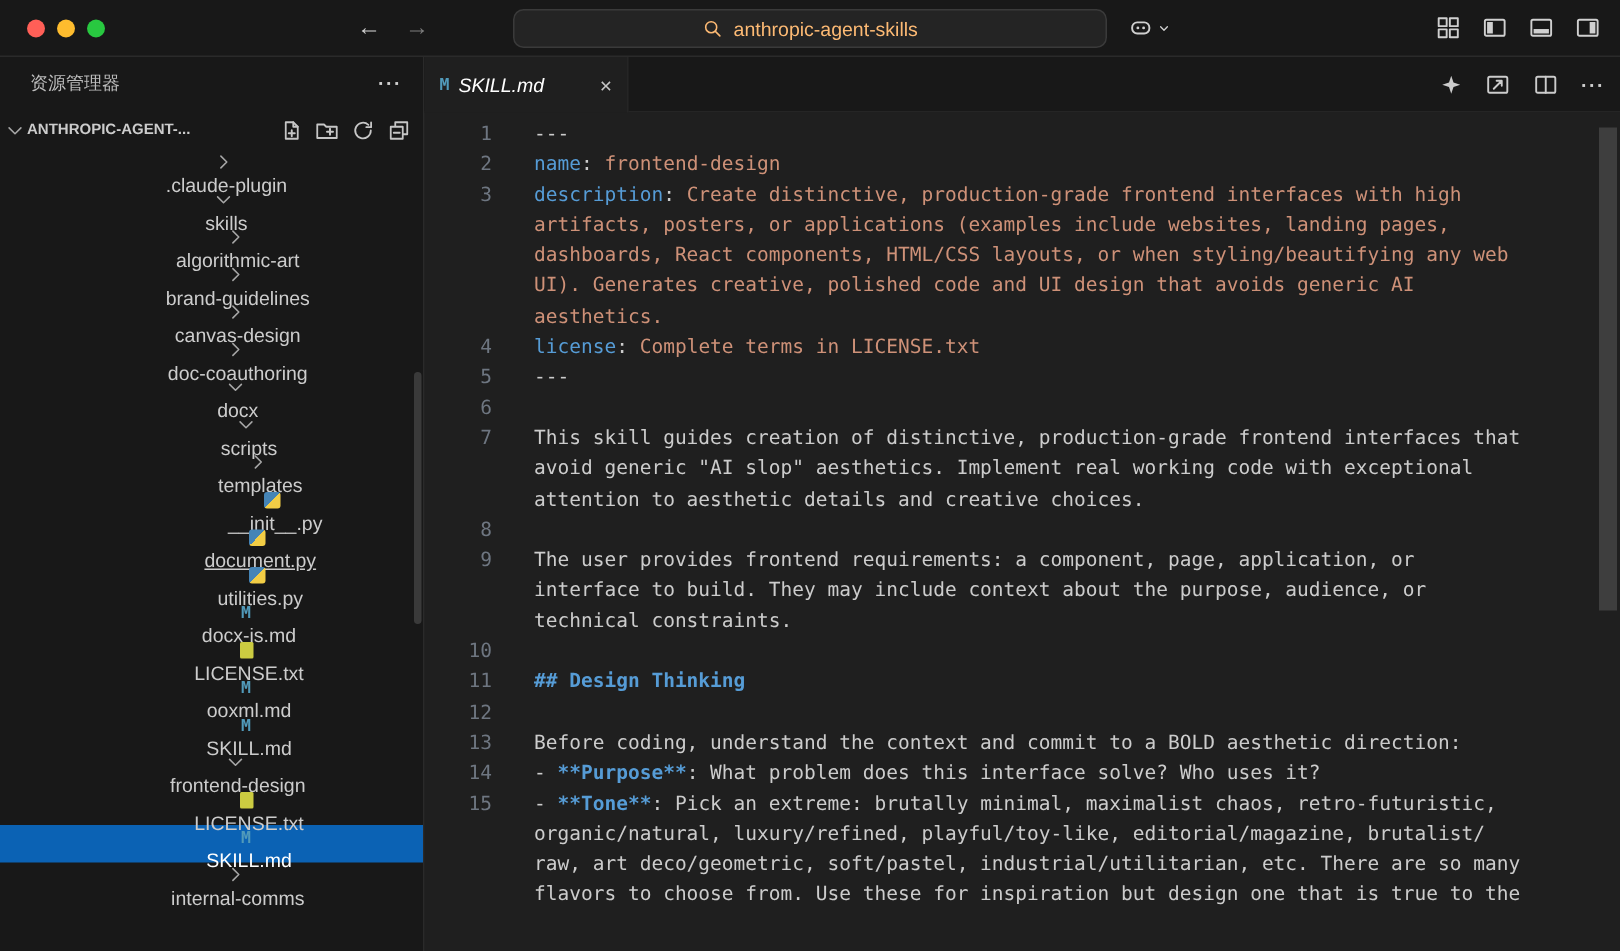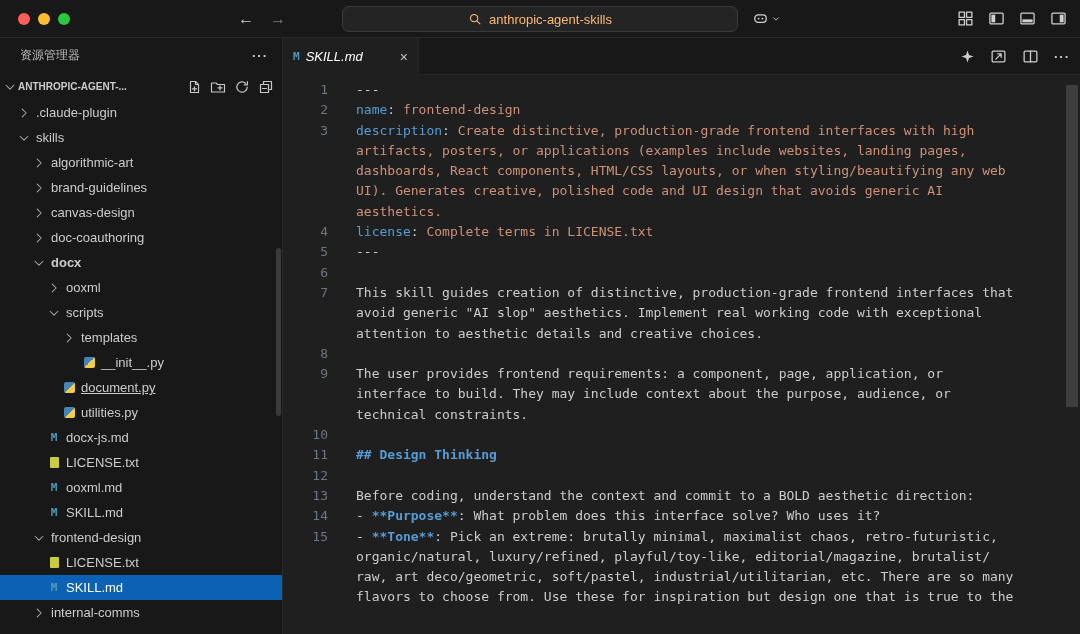--- a/index.html
+++ b/index.html
@@ -35,21 +35,21 @@
     border-right:1px solid #2a2a2a; position:relative; overflow:hidden; }
   .sb-head { height:35px; display:flex; align-items:center; justify-content:space-between;
     padding:0 14px 0 20px; font-size:12px; color:#bcbcbc; }
   .dots { font-weight:bold; letter-spacing:1px; color:#cfcfcf; font-size:13px; }
   .ws-row { height:27px; display:flex; align-items:center; padding:0 8px 0 2px;
     font-weight:700; font-size:10px; color:#cccccc; }
   .ws-label { flex:1; overflow:hidden; white-space:nowrap; }
   .ws-actions { display:flex; align-items:center; gap:8px; color:#c6c6c6; }
   .ws-actions > span { display:flex; }
   .twisty { width:16px; display:flex; justify-content:center; align-items:center; color:#a6a6a6; flex:0 0 16px; }
-  .tree-row { height:25px; display:flex; align-items:center; cursor:pointer; color:#cccccc; }
+  .tree-row { height:25px; display:flex; align-items:center; cursor:pointer; color:#cccccc;flex-direction:column; }
   .tree-row.selected { background:var(--sel,#0b62b4); color:#ffffff; }
   .tlabel { margin-left:4px; font-size:13px; white-space:nowrap; }
   .ico-md { color:var(--md-blue,#519aba); font:700 11px "DejaVu Sans Mono",monospace; }
   .ico-py { width:11px; height:11px; border-radius:2px; display:inline-block;
     background:linear-gradient(135deg,var(--py-blue,#4584b6) 50%,var(--py-yellow,#f2cd45) 50%); }
   .ico-lic { width:9px; height:11px; border-radius:1px; display:inline-block;
     background:var(--lic-yellow,#cbcb41); }
   .sb-scroll { position:absolute; right:1px; top:210px; width:5px; height:168px;
     background:rgba(140,140,140,0.30); border-radius:3px; }
 
@@ -229,35 +229,27 @@
           <span class="tlabel">canvas-design</span>
         </div>
         <div class="tree-row" style="padding-left: 31px;">
           <span class="twisty">
             <svg width="14" height="14" viewBox="0 0 16 16" fill="none" stroke="currentColor" stroke-width="1.2" stroke-linecap="round" stroke-linejoin="round">
               <path d="M6 3.5 L10.5 8 L6 12.5"></path>
             </svg>
           </span>
           <span class="tlabel">doc-coauthoring</span>
         </div>
-        <div class="tree-row" style="padding-left: 31px; font-weight: bold;">
+        <div class="tree-row" style="padding-left: 31px;">
           <span class="twisty">
             <svg width="14" height="14" viewBox="0 0 16 16" fill="none" stroke="currentColor" stroke-width="1.2" stroke-linecap="round" stroke-linejoin="round">
               <path d="M3.5 6 L8 10.5 L12.5 6"></path>
             </svg>
           </span>
           <span class="tlabel">docx</span>
-        </div>
-        <div class="tree-row" style="padding-left: 46px;">
-          <span class="twisty">
-            <svg width="14" height="14" viewBox="0 0 16 16" fill="none" stroke="currentColor" stroke-width="1.2" stroke-linecap="round" stroke-linejoin="round">
-              <path d="M6 3.5 L10.5 8 L6 12.5"></path>
-            </svg>
-          </span>
-          <span class="tlabel">ooxml</span>
         </div>
         <div class="tree-row" style="padding-left: 46px;">
           <span class="twisty">
             <svg width="14" height="14" viewBox="0 0 16 16" fill="none" stroke="currentColor" stroke-width="1.2" stroke-linecap="round" stroke-linejoin="round">
               <path d="M3.5 6 L8 10.5 L12.5 6"></path>
             </svg>
           </span>
           <span class="tlabel">scripts</span>
         </div>
         <div class="tree-row" style="padding-left: 61px;">

